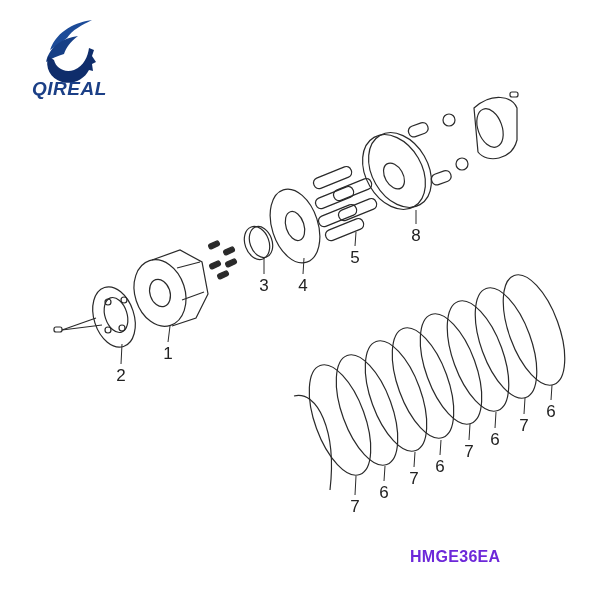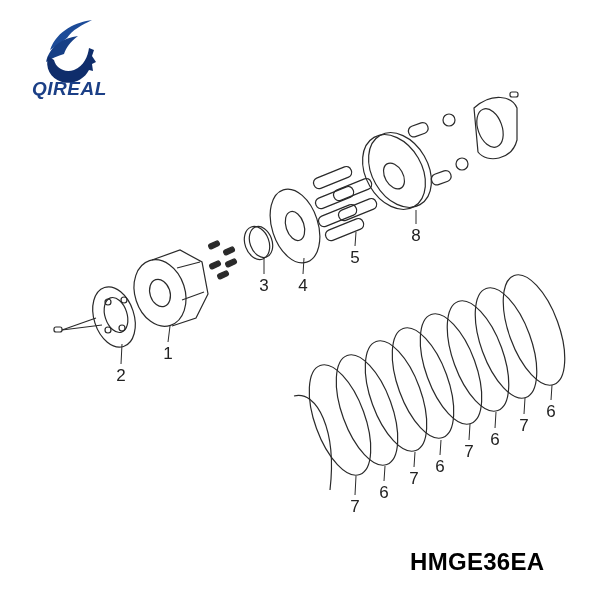--- a/index.html
+++ b/index.html
@@ -1,19 +1,19 @@
 <!DOCTYPE html>
 <html><head>
 <meta charset="utf-8">
 <style>
   html, body { margin:0; padding:0; background:#ffffff; }
   body { width:600px; height:600px; position:relative; overflow:hidden; font-family:"Liberation Sans", sans-serif; }
   #stage { position:absolute; left:0; top:0; width:600px; height:502px;margin-left:12px; }
   .logo-text { position:absolute; left:20px; top:78px; font-family:"Liberation Sans", sans-serif; font-weight:bold; font-style:italic; font-size:19px; letter-spacing:0.5px; color:#1b3f86; }
-  .model { position:absolute; left:398px; top:548px; font-family:"Liberation Sans", sans-serif; font-weight:bold; font-size:24px; color:#000000; letter-spacing:0.3px; }
+  .model { position:absolute; left:398px; top:548px; font-family:"Liberation Sans", sans-serif; font-weight:bold; font-size:16px; color:#6d28d9; letter-spacing:0.3px; }
   .lbl { position:absolute; font-family:"Liberation Sans", sans-serif; font-size:17px; color:#222; transform:translateX(-50%); }
 </style>
 </head>
 <body>
 
 <div id="stage">
   <svg width="600" height="600" viewBox="0 0 600 600" style="position:absolute;left:0;top:0">
 
     <g>
       <path d="M38 50 C45 30 65 22 80 20 C70 25 60 30 55 38 C50 42 44 46 38 50 Z" fill="#1c4b98"></path>

